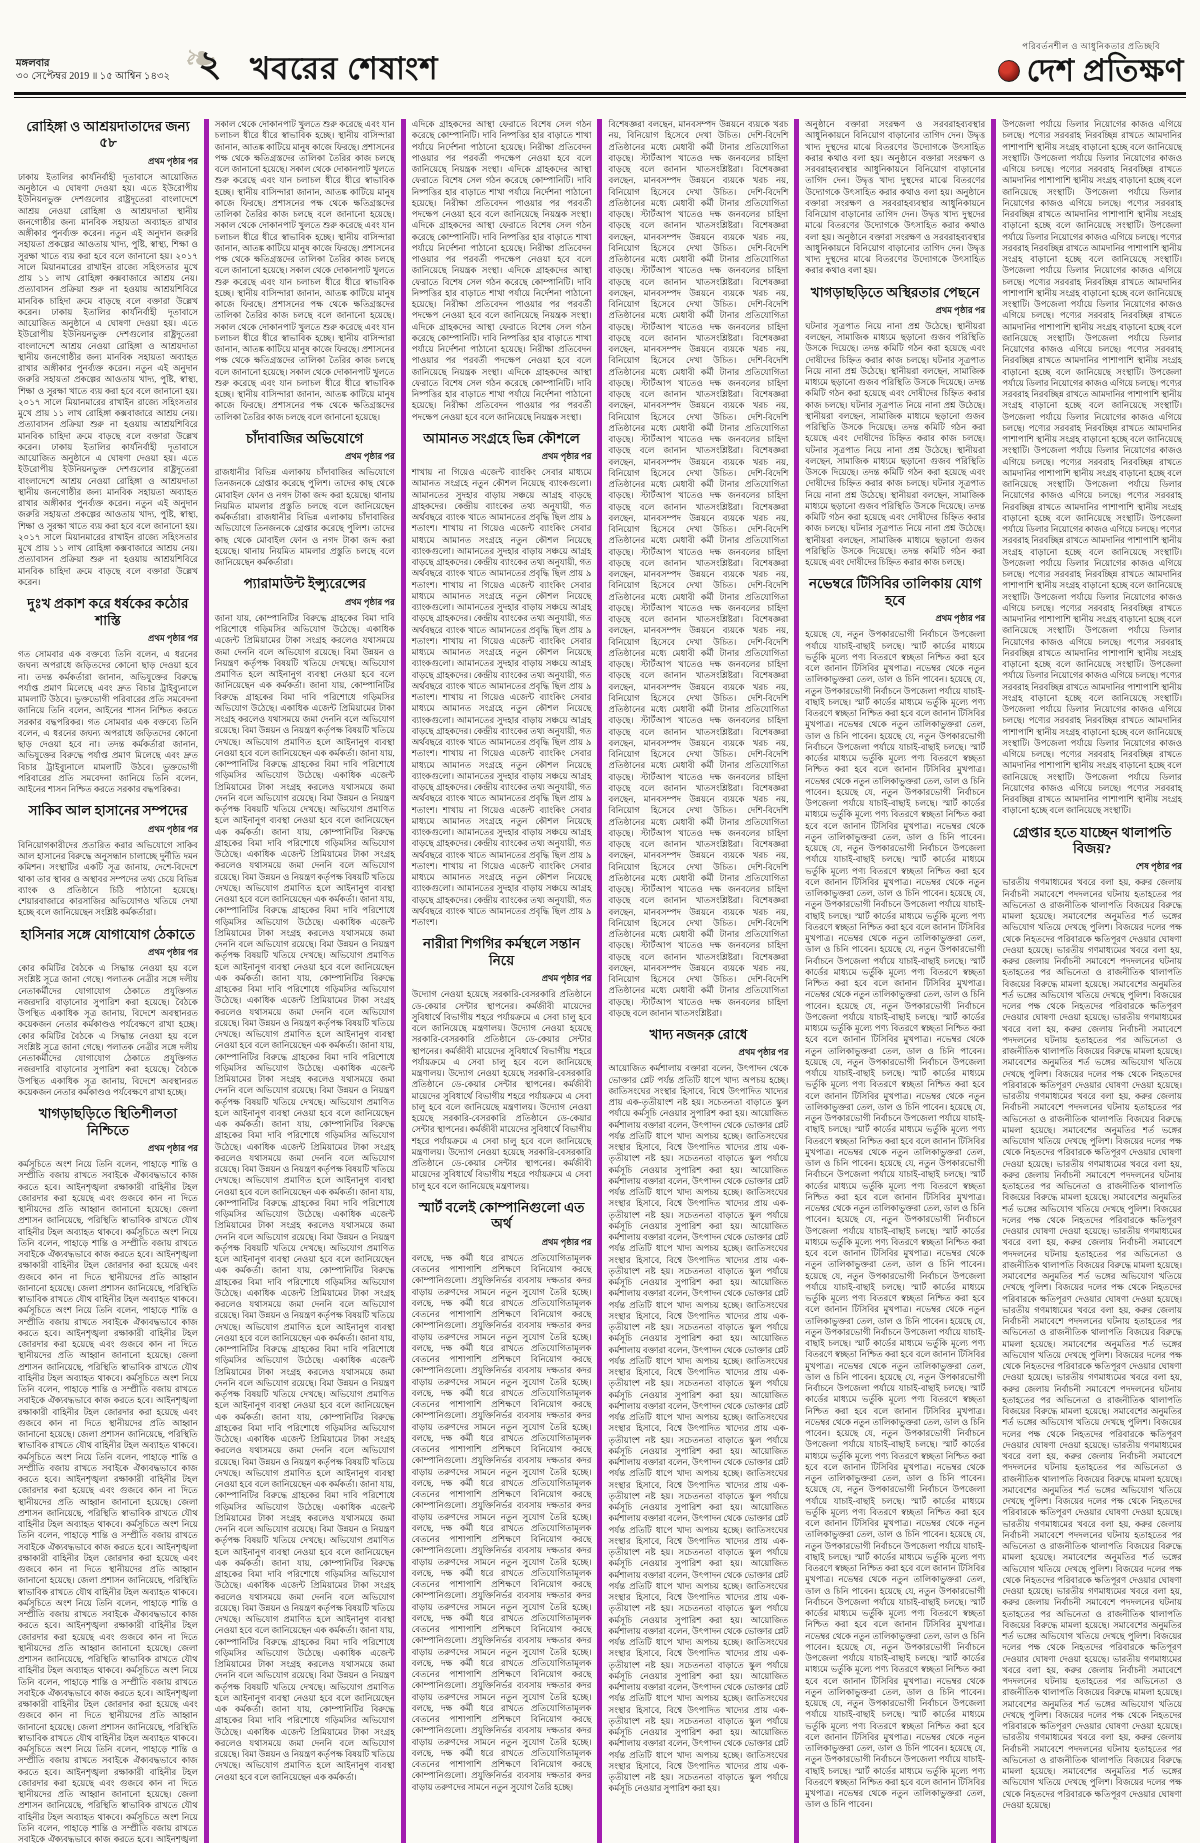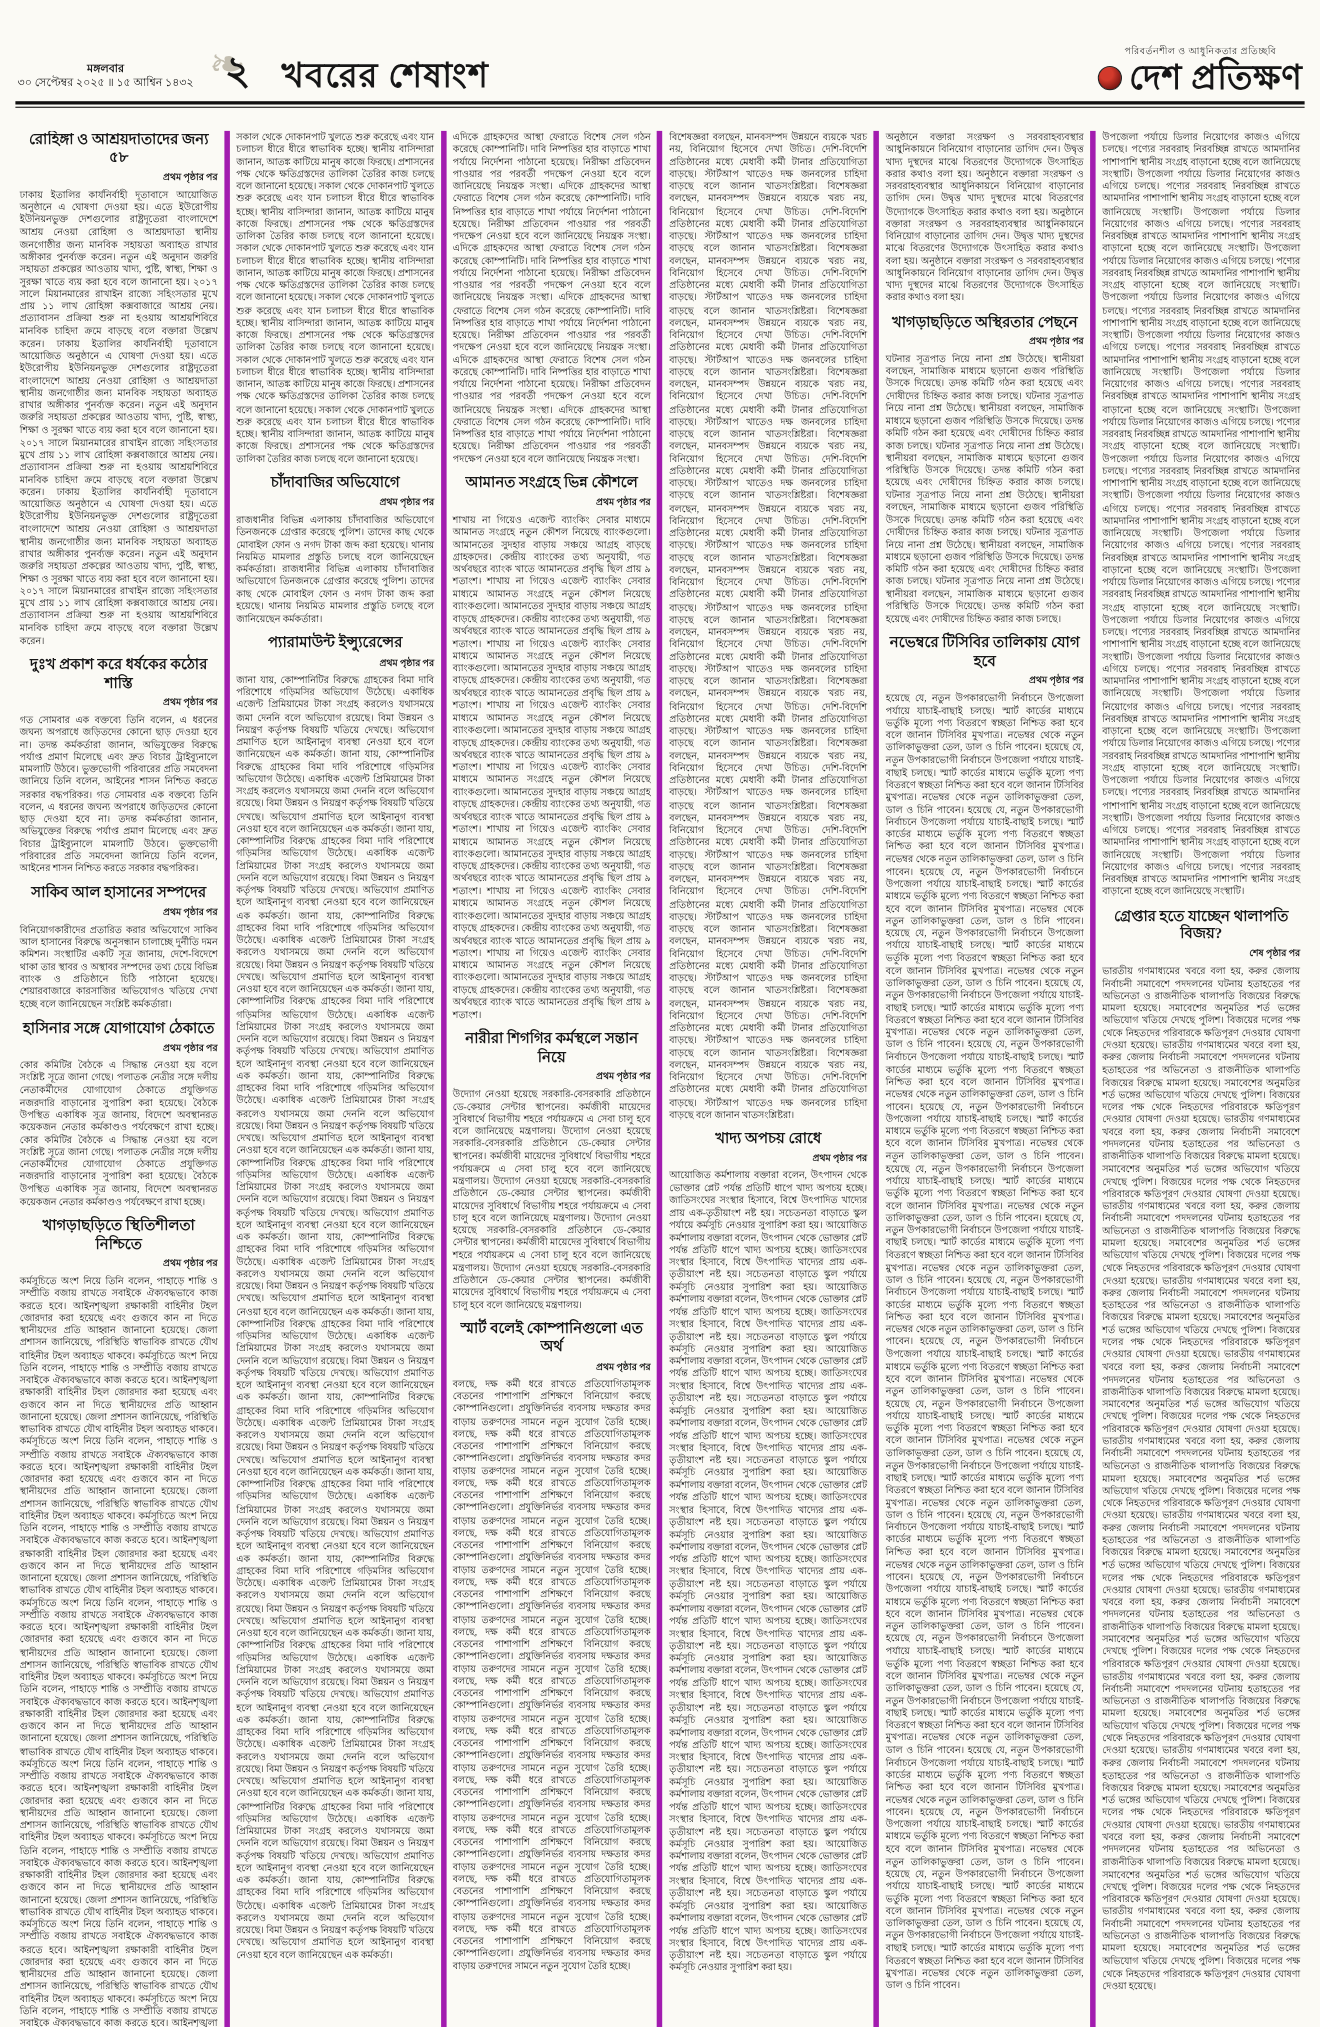--- a/index.html
+++ b/index.html
@@ -5,21 +5,21 @@
   * { margin:0; padding:0; box-sizing:border-box; }
   html,body { background:#e8e6e0; }
   .page {
     position:relative; width:1200px; height:1843px; margin:0 auto;
     background:#fbfaf5; color:#161616; overflow:hidden;
     font-family:"Liberation Serif","DejaVu Serif",serif;
     padding:8px 12px 10px;
   }
   
   .masthead-row { display:flex; align-items:flex-end; gap:16px; padding:0 4px 5px; }
-  .dateblock { font-size:10px; line-height:1.3; text-align:center; padding-bottom:5px; white-space:nowrap; }
+  .dateblock { font-size:10px; line-height:1.3; text-align:left; padding-bottom:5px; white-space:nowrap; }
   .weekday { font-weight:bold; }
   .pagenum-orn { position:relative; width:48px; height:46px; display:flex; align-items:center; justify-content:center; flex:0 0 auto; }
   .orn { position:absolute; left:-2px; top:-6px; font-size:40px; color:#c3beb0; }
   .pnum { position:relative; font-size:36px; font-weight:bold; line-height:1; }
   .section-title { font-size:31px; font-weight:bold; letter-spacing:1px; line-height:1; padding-bottom:3px; white-space:nowrap;margin-top:40px; }
   .brand { margin-left:auto; padding-bottom:1px;margin-top:32px; }
   .tagline { font-size:8.5px; color:#3a3a3a; text-align:center; margin-bottom:1px; letter-spacing:0.5px; }
   .brandrow { display:flex; align-items:center; gap:6px; justify-content:space-between; }
   .logo-mark { width:22px; height:22px; border-radius:50%; flex:0 0 auto;
     background:radial-gradient(circle at 35% 32%, #d33a2c 0 30%, #7c1613 75%, #4c0c0a 100%);
@@ -37,21 +37,21 @@
   .bodytext { font-size:8.6px; line-height:1.31; text-align:justify; color:#1d1d1d; word-break:normal; }
 </style>
 </head>
 <body>
 
 <div class="page">
 
   <header class="masthead-row">
     <div class="dateblock">
       <div class="weekday">মঙ্গলবার</div>
-      <div class="dateline">৩০ সেপ্টেম্বর ২০২৫ ॥ ১৫ আশ্বিন ১৪৩২</div>
+      <div class="dateline">৩০ সেপ্টেম্বর 2019 ॥ ১৫ আশ্বিন ১৪৩২</div>
     </div>
 
     <div class="pagenum-orn">
       <span class="orn">❧</span>
       <span class="pnum">২</span>
     </div>
 
     <h1 class="section-title">খবরের শেষাংশ</h1>
 
     <div class="brand">
@@ -126,21 +126,21 @@
           <h2 class="headline">স্মার্ট বলেই কোম্পানিগুলো এত অর্থ</h2>
           <div class="continued">প্রথম পৃষ্ঠার পর</div>
           <div class="bodytext">বলছে, দক্ষ কর্মী ধরে রাখতে প্রতিযোগিতামূলক বেতনের পাশাপাশি প্রশিক্ষণে বিনিয়োগ করছে কোম্পানিগুলো। প্রযুক্তিনির্ভর ব্যবসায় দক্ষতার কদর বাড়ায় তরুণদের সামনে নতুন সুযোগ তৈরি হচ্ছে। বলছে, দক্ষ কর্মী ধরে রাখতে প্রতিযোগিতামূলক বেতনের পাশাপাশি প্রশিক্ষণে বিনিয়োগ করছে কোম্পানিগুলো। প্রযুক্তিনির্ভর ব্যবসায় দক্ষতার কদর বাড়ায় তরুণদের সামনে নতুন সুযোগ তৈরি হচ্ছে। বলছে, দক্ষ কর্মী ধরে রাখতে প্রতিযোগিতামূলক বেতনের পাশাপাশি প্রশিক্ষণে বিনিয়োগ করছে কোম্পানিগুলো। প্রযুক্তিনির্ভর ব্যবসায় দক্ষতার কদর বাড়ায় তরুণদের সামনে নতুন সুযোগ তৈরি হচ্ছে। বলছে, দক্ষ কর্মী ধরে রাখতে প্রতিযোগিতামূলক বেতনের পাশাপাশি প্রশিক্ষণে বিনিয়োগ করছে কোম্পানিগুলো। প্রযুক্তিনির্ভর ব্যবসায় দক্ষতার কদর বাড়ায় তরুণদের সামনে নতুন সুযোগ তৈরি হচ্ছে। বলছে, দক্ষ কর্মী ধরে রাখতে প্রতিযোগিতামূলক বেতনের পাশাপাশি প্রশিক্ষণে বিনিয়োগ করছে কোম্পানিগুলো। প্রযুক্তিনির্ভর ব্যবসায় দক্ষতার কদর বাড়ায় তরুণদের সামনে নতুন সুযোগ তৈরি হচ্ছে। বলছে, দক্ষ কর্মী ধরে রাখতে প্রতিযোগিতামূলক বেতনের পাশাপাশি প্রশিক্ষণে বিনিয়োগ করছে কোম্পানিগুলো। প্রযুক্তিনির্ভর ব্যবসায় দক্ষতার কদর বাড়ায় তরুণদের সামনে নতুন সুযোগ তৈরি হচ্ছে। বলছে, দক্ষ কর্মী ধরে রাখতে প্রতিযোগিতামূলক বেতনের পাশাপাশি প্রশিক্ষণে বিনিয়োগ করছে কোম্পানিগুলো। প্রযুক্তিনির্ভর ব্যবসায় দক্ষতার কদর বাড়ায় তরুণদের সামনে নতুন সুযোগ তৈরি হচ্ছে। বলছে, দক্ষ কর্মী ধরে রাখতে প্রতিযোগিতামূলক বেতনের পাশাপাশি প্রশিক্ষণে বিনিয়োগ করছে কোম্পানিগুলো। প্রযুক্তিনির্ভর ব্যবসায় দক্ষতার কদর বাড়ায় তরুণদের সামনে নতুন সুযোগ তৈরি হচ্ছে। বলছে, দক্ষ কর্মী ধরে রাখতে প্রতিযোগিতামূলক বেতনের পাশাপাশি প্রশিক্ষণে বিনিয়োগ করছে কোম্পানিগুলো। প্রযুক্তিনির্ভর ব্যবসায় দক্ষতার কদর বাড়ায় তরুণদের সামনে নতুন সুযোগ তৈরি হচ্ছে। বলছে, দক্ষ কর্মী ধরে রাখতে প্রতিযোগিতামূলক বেতনের পাশাপাশি প্রশিক্ষণে বিনিয়োগ করছে কোম্পানিগুলো। প্রযুক্তিনির্ভর ব্যবসায় দক্ষতার কদর বাড়ায় তরুণদের সামনে নতুন সুযোগ তৈরি হচ্ছে। বলছে, দক্ষ কর্মী ধরে রাখতে প্রতিযোগিতামূলক বেতনের পাশাপাশি প্রশিক্ষণে বিনিয়োগ করছে কোম্পানিগুলো। প্রযুক্তিনির্ভর ব্যবসায় দক্ষতার কদর বাড়ায় তরুণদের সামনে নতুন সুযোগ তৈরি হচ্ছে। বলছে, দক্ষ কর্মী ধরে রাখতে প্রতিযোগিতামূলক বেতনের পাশাপাশি প্রশিক্ষণে বিনিয়োগ করছে কোম্পানিগুলো। প্রযুক্তিনির্ভর ব্যবসায় দক্ষতার কদর বাড়ায় তরুণদের সামনে নতুন সুযোগ তৈরি হচ্ছে। </div>
         </article>
       </div>
       <div class="col">
         <article class="article">
           <div class="bodytext">বিশেষজ্ঞরা বলছেন, মানবসম্পদ উন্নয়নে ব্যয়কে খরচ নয়, বিনিয়োগ হিসেবে দেখা উচিত। দেশি-বিদেশি প্রতিষ্ঠানের মধ্যে মেধাবী কর্মী টানার প্রতিযোগিতা বাড়ছে। স্টার্টআপ খাতেও দক্ষ জনবলের চাহিদা বাড়ছে বলে জানান খাতসংশ্লিষ্টরা। বিশেষজ্ঞরা বলছেন, মানবসম্পদ উন্নয়নে ব্যয়কে খরচ নয়, বিনিয়োগ হিসেবে দেখা উচিত। দেশি-বিদেশি প্রতিষ্ঠানের মধ্যে মেধাবী কর্মী টানার প্রতিযোগিতা বাড়ছে। স্টার্টআপ খাতেও দক্ষ জনবলের চাহিদা বাড়ছে বলে জানান খাতসংশ্লিষ্টরা। বিশেষজ্ঞরা বলছেন, মানবসম্পদ উন্নয়নে ব্যয়কে খরচ নয়, বিনিয়োগ হিসেবে দেখা উচিত। দেশি-বিদেশি প্রতিষ্ঠানের মধ্যে মেধাবী কর্মী টানার প্রতিযোগিতা বাড়ছে। স্টার্টআপ খাতেও দক্ষ জনবলের চাহিদা বাড়ছে বলে জানান খাতসংশ্লিষ্টরা। বিশেষজ্ঞরা বলছেন, মানবসম্পদ উন্নয়নে ব্যয়কে খরচ নয়, বিনিয়োগ হিসেবে দেখা উচিত। দেশি-বিদেশি প্রতিষ্ঠানের মধ্যে মেধাবী কর্মী টানার প্রতিযোগিতা বাড়ছে। স্টার্টআপ খাতেও দক্ষ জনবলের চাহিদা বাড়ছে বলে জানান খাতসংশ্লিষ্টরা। বিশেষজ্ঞরা বলছেন, মানবসম্পদ উন্নয়নে ব্যয়কে খরচ নয়, বিনিয়োগ হিসেবে দেখা উচিত। দেশি-বিদেশি প্রতিষ্ঠানের মধ্যে মেধাবী কর্মী টানার প্রতিযোগিতা বাড়ছে। স্টার্টআপ খাতেও দক্ষ জনবলের চাহিদা বাড়ছে বলে জানান খাতসংশ্লিষ্টরা। বিশেষজ্ঞরা বলছেন, মানবসম্পদ উন্নয়নে ব্যয়কে খরচ নয়, বিনিয়োগ হিসেবে দেখা উচিত। দেশি-বিদেশি প্রতিষ্ঠানের মধ্যে মেধাবী কর্মী টানার প্রতিযোগিতা বাড়ছে। স্টার্টআপ খাতেও দক্ষ জনবলের চাহিদা বাড়ছে বলে জানান খাতসংশ্লিষ্টরা। বিশেষজ্ঞরা বলছেন, মানবসম্পদ উন্নয়নে ব্যয়কে খরচ নয়, বিনিয়োগ হিসেবে দেখা উচিত। দেশি-বিদেশি প্রতিষ্ঠানের মধ্যে মেধাবী কর্মী টানার প্রতিযোগিতা বাড়ছে। স্টার্টআপ খাতেও দক্ষ জনবলের চাহিদা বাড়ছে বলে জানান খাতসংশ্লিষ্টরা। বিশেষজ্ঞরা বলছেন, মানবসম্পদ উন্নয়নে ব্যয়কে খরচ নয়, বিনিয়োগ হিসেবে দেখা উচিত। দেশি-বিদেশি প্রতিষ্ঠানের মধ্যে মেধাবী কর্মী টানার প্রতিযোগিতা বাড়ছে। স্টার্টআপ খাতেও দক্ষ জনবলের চাহিদা বাড়ছে বলে জানান খাতসংশ্লিষ্টরা। বিশেষজ্ঞরা বলছেন, মানবসম্পদ উন্নয়নে ব্যয়কে খরচ নয়, বিনিয়োগ হিসেবে দেখা উচিত। দেশি-বিদেশি প্রতিষ্ঠানের মধ্যে মেধাবী কর্মী টানার প্রতিযোগিতা বাড়ছে। স্টার্টআপ খাতেও দক্ষ জনবলের চাহিদা বাড়ছে বলে জানান খাতসংশ্লিষ্টরা। বিশেষজ্ঞরা বলছেন, মানবসম্পদ উন্নয়নে ব্যয়কে খরচ নয়, বিনিয়োগ হিসেবে দেখা উচিত। দেশি-বিদেশি প্রতিষ্ঠানের মধ্যে মেধাবী কর্মী টানার প্রতিযোগিতা বাড়ছে। স্টার্টআপ খাতেও দক্ষ জনবলের চাহিদা বাড়ছে বলে জানান খাতসংশ্লিষ্টরা। বিশেষজ্ঞরা বলছেন, মানবসম্পদ উন্নয়নে ব্যয়কে খরচ নয়, বিনিয়োগ হিসেবে দেখা উচিত। দেশি-বিদেশি প্রতিষ্ঠানের মধ্যে মেধাবী কর্মী টানার প্রতিযোগিতা বাড়ছে। স্টার্টআপ খাতেও দক্ষ জনবলের চাহিদা বাড়ছে বলে জানান খাতসংশ্লিষ্টরা। বিশেষজ্ঞরা বলছেন, মানবসম্পদ উন্নয়নে ব্যয়কে খরচ নয়, বিনিয়োগ হিসেবে দেখা উচিত। দেশি-বিদেশি প্রতিষ্ঠানের মধ্যে মেধাবী কর্মী টানার প্রতিযোগিতা বাড়ছে। স্টার্টআপ খাতেও দক্ষ জনবলের চাহিদা বাড়ছে বলে জানান খাতসংশ্লিষ্টরা। বিশেষজ্ঞরা বলছেন, মানবসম্পদ উন্নয়নে ব্যয়কে খরচ নয়, বিনিয়োগ হিসেবে দেখা উচিত। দেশি-বিদেশি প্রতিষ্ঠানের মধ্যে মেধাবী কর্মী টানার প্রতিযোগিতা বাড়ছে। স্টার্টআপ খাতেও দক্ষ জনবলের চাহিদা বাড়ছে বলে জানান খাতসংশ্লিষ্টরা। বিশেষজ্ঞরা বলছেন, মানবসম্পদ উন্নয়নে ব্যয়কে খরচ নয়, বিনিয়োগ হিসেবে দেখা উচিত। দেশি-বিদেশি প্রতিষ্ঠানের মধ্যে মেধাবী কর্মী টানার প্রতিযোগিতা বাড়ছে। স্টার্টআপ খাতেও দক্ষ জনবলের চাহিদা বাড়ছে বলে জানান খাতসংশ্লিষ্টরা। বিশেষজ্ঞরা বলছেন, মানবসম্পদ উন্নয়নে ব্যয়কে খরচ নয়, বিনিয়োগ হিসেবে দেখা উচিত। দেশি-বিদেশি প্রতিষ্ঠানের মধ্যে মেধাবী কর্মী টানার প্রতিযোগিতা বাড়ছে। স্টার্টআপ খাতেও দক্ষ জনবলের চাহিদা বাড়ছে বলে জানান খাতসংশ্লিষ্টরা। বিশেষজ্ঞরা বলছেন, মানবসম্পদ উন্নয়নে ব্যয়কে খরচ নয়, বিনিয়োগ হিসেবে দেখা উচিত। দেশি-বিদেশি প্রতিষ্ঠানের মধ্যে মেধাবী কর্মী টানার প্রতিযোগিতা বাড়ছে। স্টার্টআপ খাতেও দক্ষ জনবলের চাহিদা বাড়ছে বলে জানান খাতসংশ্লিষ্টরা। </div>
         </article>
         <article class="article">
-          <h2 class="headline">খাদ্য অপচয় রোধে</h2>
+          <h2 class="headline">খাদ্য নজনক় রোধে</h2>
           <div class="continued">প্রথম পৃষ্ঠার পর</div>
           <div class="bodytext">আয়োজিত কর্মশালায় বক্তারা বলেন, উৎপাদন থেকে ভোক্তার প্লেট পর্যন্ত প্রতিটি ধাপে খাদ্য অপচয় হচ্ছে। জাতিসংঘের সংস্থার হিসাবে, বিশ্বে উৎপাদিত খাদ্যের প্রায় এক-তৃতীয়াংশ নষ্ট হয়। সচেতনতা বাড়াতে স্কুল পর্যায়ে কর্মসূচি নেওয়ার সুপারিশ করা হয়। আয়োজিত কর্মশালায় বক্তারা বলেন, উৎপাদন থেকে ভোক্তার প্লেট পর্যন্ত প্রতিটি ধাপে খাদ্য অপচয় হচ্ছে। জাতিসংঘের সংস্থার হিসাবে, বিশ্বে উৎপাদিত খাদ্যের প্রায় এক-তৃতীয়াংশ নষ্ট হয়। সচেতনতা বাড়াতে স্কুল পর্যায়ে কর্মসূচি নেওয়ার সুপারিশ করা হয়। আয়োজিত কর্মশালায় বক্তারা বলেন, উৎপাদন থেকে ভোক্তার প্লেট পর্যন্ত প্রতিটি ধাপে খাদ্য অপচয় হচ্ছে। জাতিসংঘের সংস্থার হিসাবে, বিশ্বে উৎপাদিত খাদ্যের প্রায় এক-তৃতীয়াংশ নষ্ট হয়। সচেতনতা বাড়াতে স্কুল পর্যায়ে কর্মসূচি নেওয়ার সুপারিশ করা হয়। আয়োজিত কর্মশালায় বক্তারা বলেন, উৎপাদন থেকে ভোক্তার প্লেট পর্যন্ত প্রতিটি ধাপে খাদ্য অপচয় হচ্ছে। জাতিসংঘের সংস্থার হিসাবে, বিশ্বে উৎপাদিত খাদ্যের প্রায় এক-তৃতীয়াংশ নষ্ট হয়। সচেতনতা বাড়াতে স্কুল পর্যায়ে কর্মসূচি নেওয়ার সুপারিশ করা হয়। আয়োজিত কর্মশালায় বক্তারা বলেন, উৎপাদন থেকে ভোক্তার প্লেট পর্যন্ত প্রতিটি ধাপে খাদ্য অপচয় হচ্ছে। জাতিসংঘের সংস্থার হিসাবে, বিশ্বে উৎপাদিত খাদ্যের প্রায় এক-তৃতীয়াংশ নষ্ট হয়। সচেতনতা বাড়াতে স্কুল পর্যায়ে কর্মসূচি নেওয়ার সুপারিশ করা হয়। আয়োজিত কর্মশালায় বক্তারা বলেন, উৎপাদন থেকে ভোক্তার প্লেট পর্যন্ত প্রতিটি ধাপে খাদ্য অপচয় হচ্ছে। জাতিসংঘের সংস্থার হিসাবে, বিশ্বে উৎপাদিত খাদ্যের প্রায় এক-তৃতীয়াংশ নষ্ট হয়। সচেতনতা বাড়াতে স্কুল পর্যায়ে কর্মসূচি নেওয়ার সুপারিশ করা হয়। আয়োজিত কর্মশালায় বক্তারা বলেন, উৎপাদন থেকে ভোক্তার প্লেট পর্যন্ত প্রতিটি ধাপে খাদ্য অপচয় হচ্ছে। জাতিসংঘের সংস্থার হিসাবে, বিশ্বে উৎপাদিত খাদ্যের প্রায় এক-তৃতীয়াংশ নষ্ট হয়। সচেতনতা বাড়াতে স্কুল পর্যায়ে কর্মসূচি নেওয়ার সুপারিশ করা হয়। আয়োজিত কর্মশালায় বক্তারা বলেন, উৎপাদন থেকে ভোক্তার প্লেট পর্যন্ত প্রতিটি ধাপে খাদ্য অপচয় হচ্ছে। জাতিসংঘের সংস্থার হিসাবে, বিশ্বে উৎপাদিত খাদ্যের প্রায় এক-তৃতীয়াংশ নষ্ট হয়। সচেতনতা বাড়াতে স্কুল পর্যায়ে কর্মসূচি নেওয়ার সুপারিশ করা হয়। আয়োজিত কর্মশালায় বক্তারা বলেন, উৎপাদন থেকে ভোক্তার প্লেট পর্যন্ত প্রতিটি ধাপে খাদ্য অপচয় হচ্ছে। জাতিসংঘের সংস্থার হিসাবে, বিশ্বে উৎপাদিত খাদ্যের প্রায় এক-তৃতীয়াংশ নষ্ট হয়। সচেতনতা বাড়াতে স্কুল পর্যায়ে কর্মসূচি নেওয়ার সুপারিশ করা হয়। আয়োজিত কর্মশালায় বক্তারা বলেন, উৎপাদন থেকে ভোক্তার প্লেট পর্যন্ত প্রতিটি ধাপে খাদ্য অপচয় হচ্ছে। জাতিসংঘের সংস্থার হিসাবে, বিশ্বে উৎপাদিত খাদ্যের প্রায় এক-তৃতীয়াংশ নষ্ট হয়। সচেতনতা বাড়াতে স্কুল পর্যায়ে কর্মসূচি নেওয়ার সুপারিশ করা হয়। আয়োজিত কর্মশালায় বক্তারা বলেন, উৎপাদন থেকে ভোক্তার প্লেট পর্যন্ত প্রতিটি ধাপে খাদ্য অপচয় হচ্ছে। জাতিসংঘের সংস্থার হিসাবে, বিশ্বে উৎপাদিত খাদ্যের প্রায় এক-তৃতীয়াংশ নষ্ট হয়। সচেতনতা বাড়াতে স্কুল পর্যায়ে কর্মসূচি নেওয়ার সুপারিশ করা হয়। আয়োজিত কর্মশালায় বক্তারা বলেন, উৎপাদন থেকে ভোক্তার প্লেট পর্যন্ত প্রতিটি ধাপে খাদ্য অপচয় হচ্ছে। জাতিসংঘের সংস্থার হিসাবে, বিশ্বে উৎপাদিত খাদ্যের প্রায় এক-তৃতীয়াংশ নষ্ট হয়। সচেতনতা বাড়াতে স্কুল পর্যায়ে কর্মসূচি নেওয়ার সুপারিশ করা হয়। আয়োজিত কর্মশালায় বক্তারা বলেন, উৎপাদন থেকে ভোক্তার প্লেট পর্যন্ত প্রতিটি ধাপে খাদ্য অপচয় হচ্ছে। জাতিসংঘের সংস্থার হিসাবে, বিশ্বে উৎপাদিত খাদ্যের প্রায় এক-তৃতীয়াংশ নষ্ট হয়। সচেতনতা বাড়াতে স্কুল পর্যায়ে কর্মসূচি নেওয়ার সুপারিশ করা হয়। </div>
         </article>
       </div>
       <div class="col">
         <article class="article">
           <div class="bodytext">অনুষ্ঠানে বক্তারা সংরক্ষণ ও সরবরাহব্যবস্থার আধুনিকায়নে বিনিয়োগ বাড়ানোর তাগিদ দেন। উদ্বৃত্ত খাদ্য দুস্থদের মাঝে বিতরণের উদ্যোগকে উৎসাহিত করার কথাও বলা হয়। অনুষ্ঠানে বক্তারা সংরক্ষণ ও সরবরাহব্যবস্থার আধুনিকায়নে বিনিয়োগ বাড়ানোর তাগিদ দেন। উদ্বৃত্ত খাদ্য দুস্থদের মাঝে বিতরণের উদ্যোগকে উৎসাহিত করার কথাও বলা হয়। অনুষ্ঠানে বক্তারা সংরক্ষণ ও সরবরাহব্যবস্থার আধুনিকায়নে বিনিয়োগ বাড়ানোর তাগিদ দেন। উদ্বৃত্ত খাদ্য দুস্থদের মাঝে বিতরণের উদ্যোগকে উৎসাহিত করার কথাও বলা হয়। অনুষ্ঠানে বক্তারা সংরক্ষণ ও সরবরাহব্যবস্থার আধুনিকায়নে বিনিয়োগ বাড়ানোর তাগিদ দেন। উদ্বৃত্ত খাদ্য দুস্থদের মাঝে বিতরণের উদ্যোগকে উৎসাহিত করার কথাও বলা হয়। </div>
         </article>
         <article class="article">
           <h2 class="headline">খাগড়াছড়িতে অস্থিরতার পেছনে</h2>

